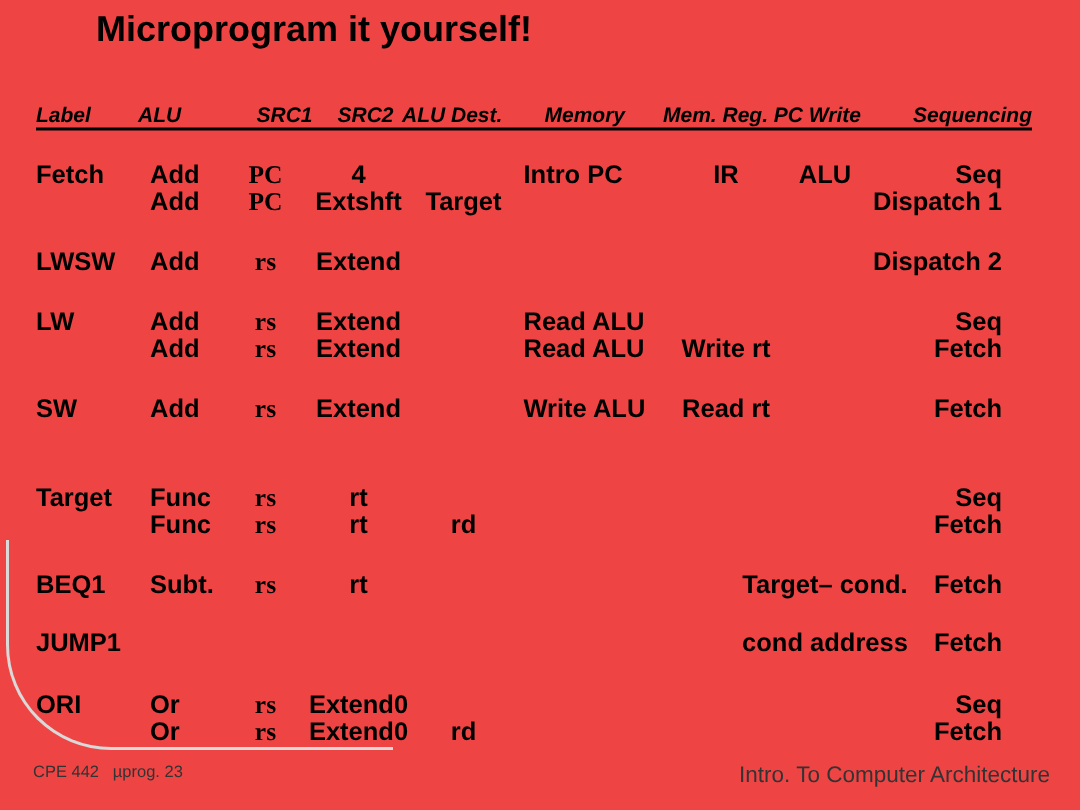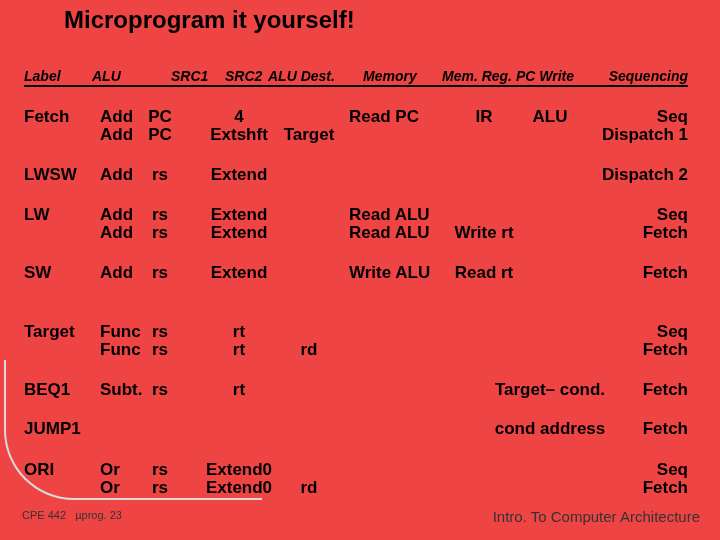--- a/index.html
+++ b/index.html
@@ -31,27 +31,27 @@
   .h-memory{left:339px;}
   .h-memreg{left:418px;}
   .h-seq{right:0;}
   .trow{position:absolute;left:0;width:720px;font-size:17px;font-weight:bold;}
   .trow-0{top:108px;} .trow-1{top:166px;} .trow-2{top:206px;} .trow-3{top:264px;}
   .trow-4{top:323px;} .trow-5{top:381px;} .trow-6{top:420px;} .trow-7{top:461px;}
   .cell{position:absolute;top:0;}
   .line{height:18px;line-height:18px;white-space:pre;}
   .c-label{left:24px;width:66px;text-align:left;}
   .c-alu{left:100px;width:60px;text-align:left;}
-  .c-src1{left:131px;width:58px;text-align:center;}
+  .c-src1{left:148px;width:58px;text-align:center;font-family:Liberation Serif, serif;}
   .c-src2{left:190px;width:98px;text-align:center;}
   .c-alu_dest{left:278px;width:62px;text-align:center;}
   .c-memory{left:349px;width:92px;text-align:left;}
   .c-mem_reg{left:436px;width:96px;text-align:center;}
   .c-pc_write{left:488px;width:124px;text-align:center;}
-  .c-sequencing{left:488px;width:200px;text-align:right;}
+  .c-sequencing{left:468px;width:200px;text-align:right;}
   .footer-left{
     position:absolute;left:22px;top:509px;
     font-size:11px;color:#333;white-space:pre;
   }
   .footer-right{
     position:absolute;right:20px;top:508px;
     font-size:15px;color:#333;white-space:pre;
   }
 </style>
 </head>
@@ -89,21 +89,21 @@
         </div>
         <div class="cell c-src2">
           <div class="line">4</div>
           <div class="line">Extshft</div>
         </div>
         <div class="cell c-alu_dest">
           <div class="line"></div>
           <div class="line">Target</div>
         </div>
         <div class="cell c-memory">
-          <div class="line">Read PC</div>
+          <div class="line">Intro PC</div>
         </div>
         <div class="cell c-mem_reg">
           <div class="line">IR</div>
         </div>
         <div class="cell c-pc_write">
           <div class="line">ALU</div>
         </div>
         <div class="cell c-sequencing">
           <div class="line">Seq</div>
           <div class="line">Dispatch 1</div>

